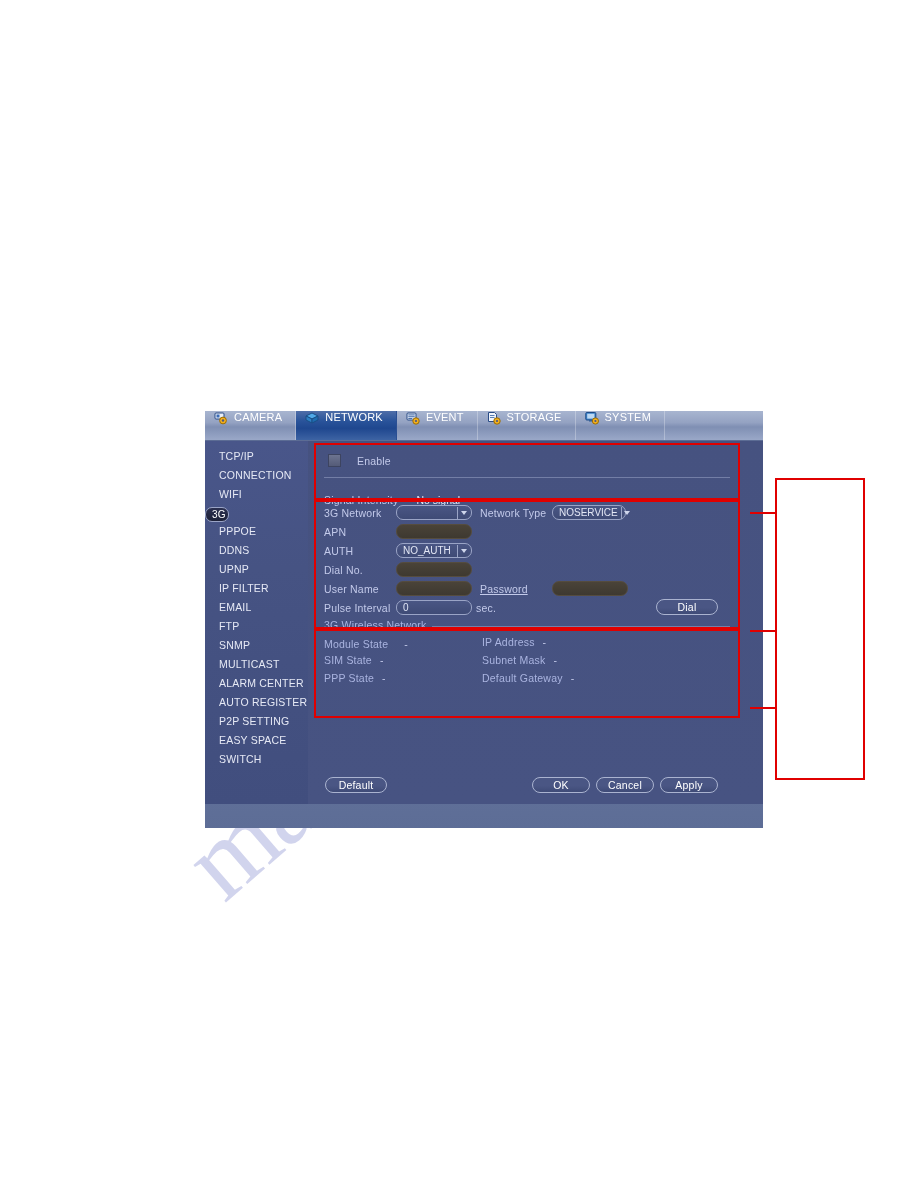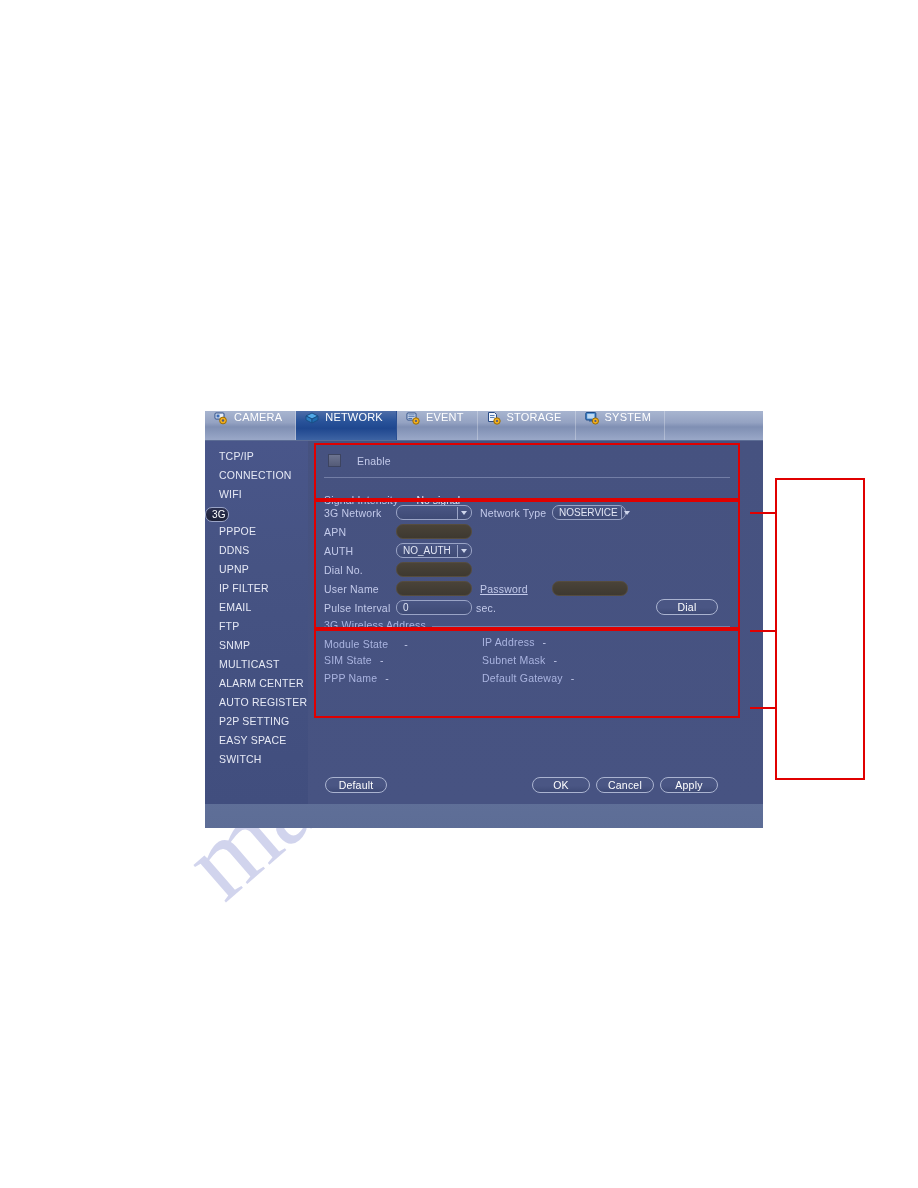--- a/index.html
+++ b/index.html
@@ -403,21 +403,21 @@
           <div style="position:absolute; left:10px; top:83px;" class="lbl">User Name</div>
           <div class="inp dis" style="position:absolute; left:82px; top:81px; width:76px;"></div>
           <div style="position:absolute; left:166px; top:83px;text-decoration:underline;" class="lbl">Password</div>
           <div class="inp dis" style="position:absolute; left:238px; top:81px; width:76px;"></div>
 
           <div style="position:absolute; left:10px; top:102px;" class="lbl">Pulse Interval</div>
           <div class="inp" style="position:absolute; left:82px; top:100px; width:76px;">0</div>
           <div style="position:absolute; left:162px; top:102px;" class="lbl">sec.</div>
           <div class="btn" style="position:absolute; left:342px; top:99px; width:62px;">Dial</div>
 
-          <div style="position:absolute; left:10px; top:119px;" class="lbl lbl-blue">3G Wireless Address</div>
+          <div style="position:absolute; left:10px; top:119px;" class="lbl lbl-blue">3G Wireless Network</div>
           <div class="hr" style="left:118px; top:126px; width:298px;"></div>
         </div>
 
         <div class="sec sec3">
           <div style="position:absolute; left:10px; top:9px; display:flex; gap:16px;justify-content:space-between;">
             <span class="lbl lbl-blue">Module State</span>
             <span class="lbl">-</span>
           </div>
           <div style="position:absolute; left:168px; top:7px; display:flex; gap:8px;">
             <span class="lbl lbl-blue">IP Address</span>
@@ -427,21 +427,21 @@
           <div style="position:absolute; left:10px; top:25px; display:flex; gap:8px;">
             <span class="lbl lbl-blue">SIM State</span>
             <span class="lbl">-</span>
           </div>
           <div style="position:absolute; left:168px; top:25px; display:flex; gap:8px;">
             <span class="lbl lbl-blue">Subnet Mask</span>
             <span class="lbl">-</span>
           </div>
 
           <div style="position:absolute; left:10px; top:43px; display:flex; gap:8px;">
-            <span class="lbl lbl-blue">PPP Name</span>
+            <span class="lbl lbl-blue">PPP State</span>
             <span class="lbl">-</span>
           </div>
           <div style="position:absolute; left:168px; top:43px; display:flex; gap:8px;">
             <span class="lbl lbl-blue">Default Gateway</span>
             <span class="lbl">-</span>
           </div>
         </div>
 
         <div class="redbox" style="left:6px;  top:2px;   width:426px; height:57px;"></div>
         <div class="redbox" style="left:6px;  top:59px;  width:426px; height:129px;"></div>

